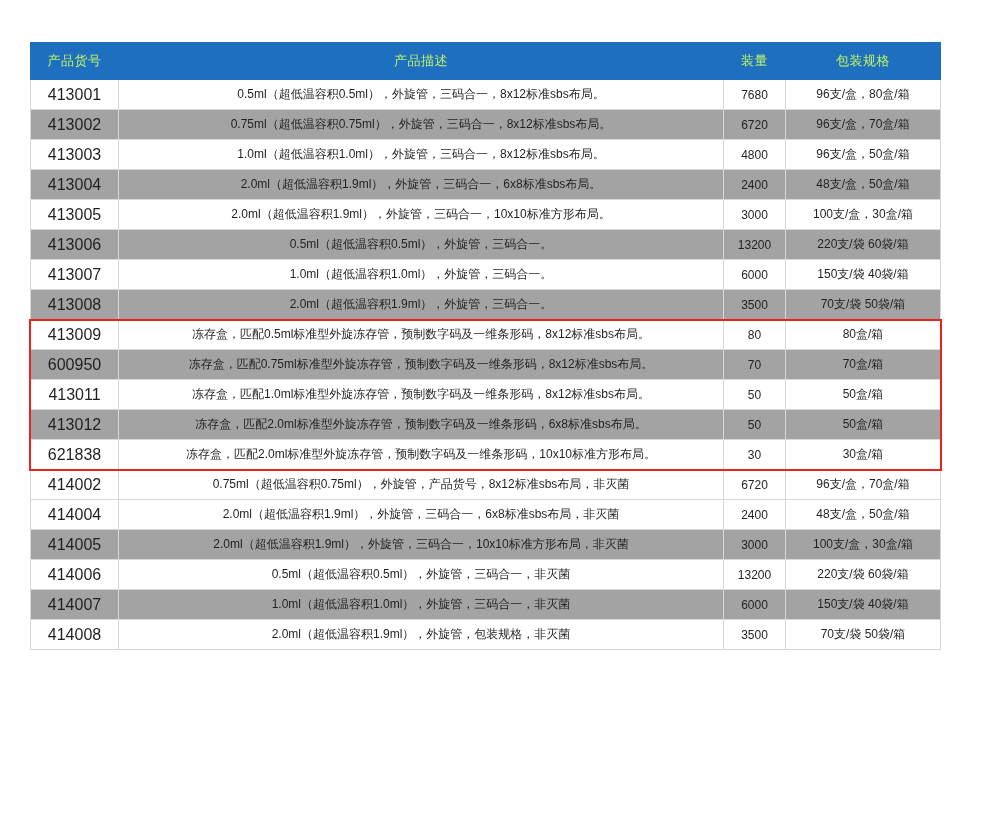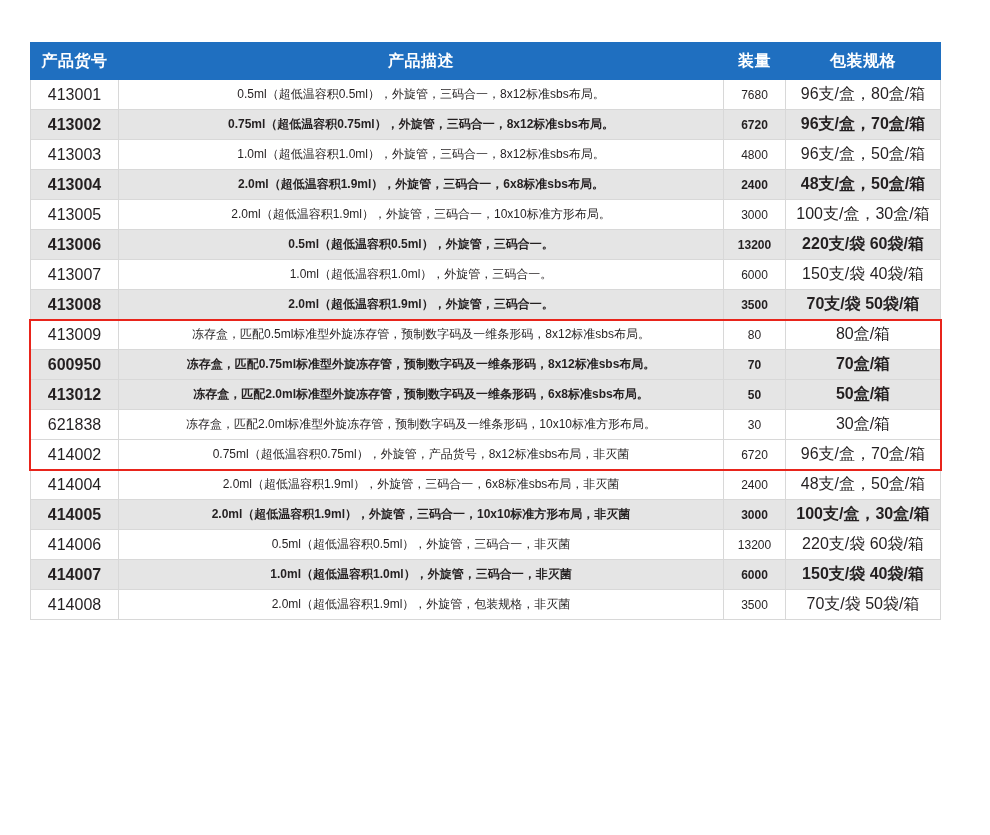--- a/index.html
+++ b/index.html
@@ -31,54 +31,53 @@
     width: 910px;
     table-layout: fixed;
   }
   table.product-table col.c-code   { width: 88px; }
   table.product-table col.c-desc   { width: 605px; }
   table.product-table col.c-qty    { width: 62px; }
   table.product-table col.c-pack   { width: 155px; }
 
   thead th {
     background: #1f6fc0;
-    color: #ffffff;
-    font-size: 16px;
-    font-weight: bold;
+    color: #bef264;
+    font-size: 13px;
+    font-weight: normal;
     height: 34px;
     border: 1px solid #1f6fc0;
     letter-spacing: 0.5px;
   }
   tbody td {
     border: 1px solid #d8d8d8;
     height: 29px;
     font-size: 12px;
     color: #231f20;
     text-align: center;
     vertical-align: middle;
     padding: 0 4px;
     background: #ffffff;
     white-space: nowrap;
     overflow: hidden;
   }
   tbody tr.alt td {
-    background: #e5e5e5;
-    font-weight: bold;
+    background: #a3a3a3;
   }
   tbody td.code {
     font-size: 16px;
   }
   tbody td.desc {
     font-size: 12px;
   }
   tbody td.qty {
     font-size: 12px;
   }
   tbody td.pack {
-    font-size: 16px;
+    font-size: 12px;
   }
   
   .highlight-box {
     position: absolute;
     left: 29px;
     top: 320px;
     width: 912px;
     height: 150px;
     border: 2px solid #e8241b;
     box-sizing: border-box;
@@ -160,20 +159,26 @@
             <td class="desc">冻存盒，匹配0.5ml标准型外旋冻存管，预制数字码及一维条形码，8x12标准sbs布局。</td>
             <td class="qty">80</td>
             <td class="pack">80盒/箱</td>
           </tr>
           <tr class="alt">
             <td class="code">600950</td>
             <td class="desc">冻存盒，匹配0.75ml标准型外旋冻存管，预制数字码及一维条形码，8x12标准sbs布局。</td>
             <td class="qty">70</td>
             <td class="pack">70盒/箱</td>
           </tr>
+          <tr>
+            <td class="code">413011</td>
+            <td class="desc">冻存盒，匹配1.0ml标准型外旋冻存管，预制数字码及一维条形码，8x12标准sbs布局。</td>
+            <td class="qty">50</td>
+            <td class="pack">50盒/箱</td>
+          </tr>
           <tr class="alt">
             <td class="code">413012</td>
             <td class="desc">冻存盒，匹配2.0ml标准型外旋冻存管，预制数字码及一维条形码，6x8标准sbs布局。</td>
             <td class="qty">50</td>
             <td class="pack">50盒/箱</td>
           </tr>
           <tr>
             <td class="code">621838</td>
             <td class="desc">冻存盒，匹配2.0ml标准型外旋冻存管，预制数字码及一维条形码，10x10标准方形布局。</td>
             <td class="qty">30</td>

